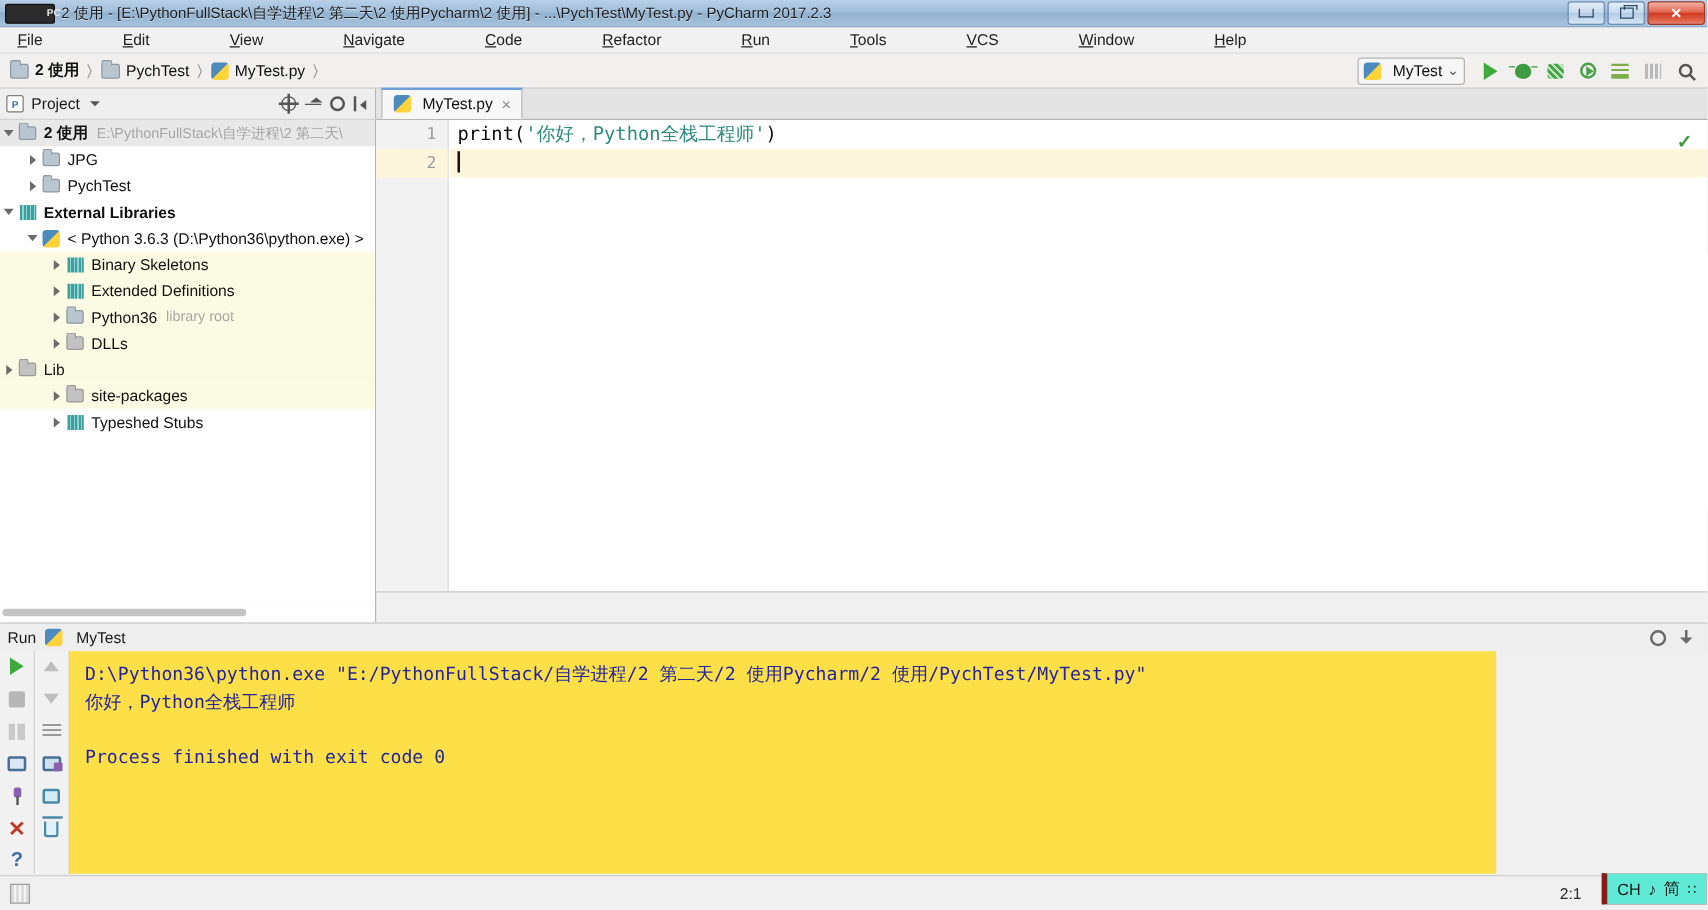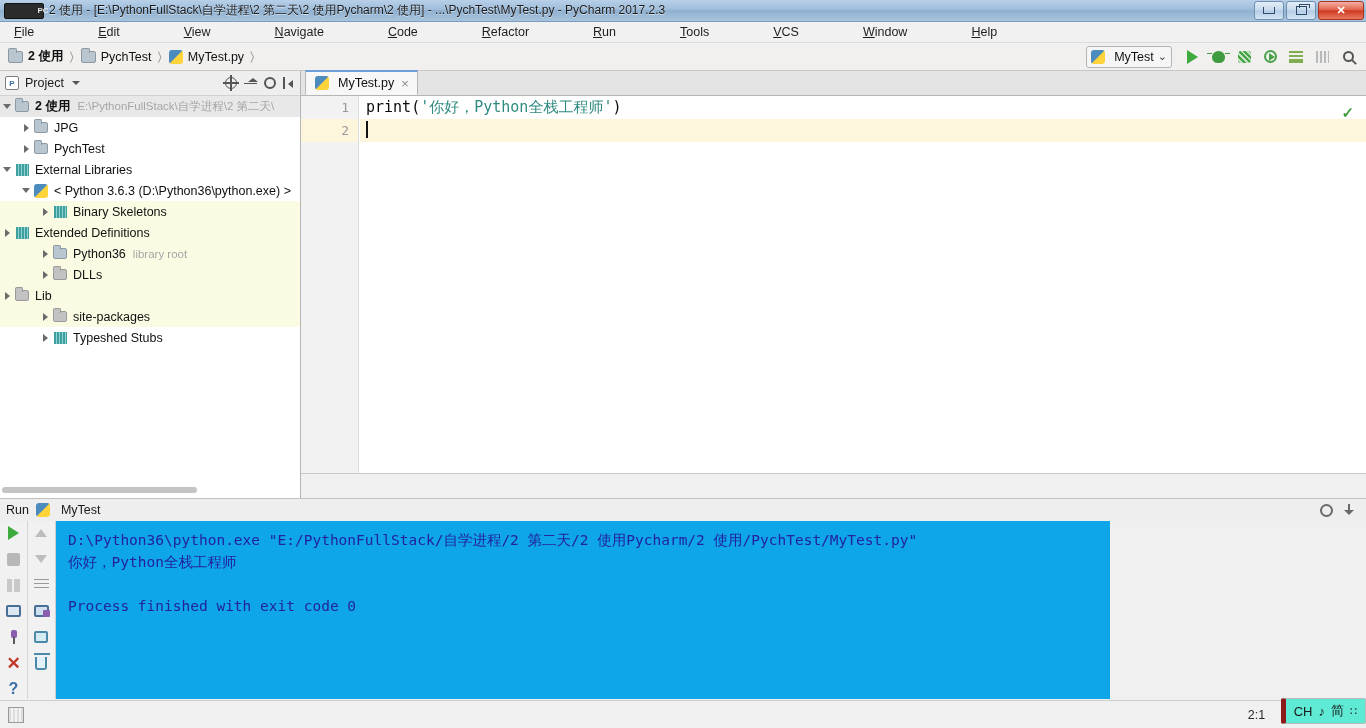--- a/index.html
+++ b/index.html
@@ -213,22 +213,22 @@
   .ic-x{font-size:17px;color:#c0392b;font-weight:bold;line-height:1;}
   .ic-q{font-size:16px;color:#3b6ea5;font-weight:bold;line-height:1;}
   .ic-up2{width:0;height:0;border-bottom:8px solid #bdbdbd;border-left:6px solid transparent;border-right:6px solid transparent;}
   .ic-dn2{width:0;height:0;border-top:8px solid #bdbdbd;border-left:6px solid transparent;border-right:6px solid transparent;}
   .ic-wrap{width:15px;height:12px;background:repeating-linear-gradient(#9a9a9a 0 1.5px,transparent 1.5px 4px);}
   .ic-print{width:14px;height:12px;border:2px solid #4a8aa8;border-radius:2px;background:#d6ecf5;}
   .ic-trash{width:12px;height:13px;border:2px solid #4a8aa8;border-top:none;border-radius:0 0 3px 3px;position:relative;background:#e2f1f8;}
   .ic-trash::before{content:"";position:absolute;left:-3px;top:-4px;width:16px;height:2px;background:#4a8aa8;}
 
   .console {
-    position: absolute; top: 521px; left: 55px; width: 1055px; height: 178px;
-    background: #0ea5e9; border-left: 1px solid #cfcfcf; padding: 8px 0 0 12px; overflow: hidden;
+    position: absolute; top: 521px; left: 55px; width: 1142px; height: 178px;
+    background: #fde047; border-left: 1px solid #cfcfcf; padding: 8px 0 0 12px; overflow: hidden;
   }
   .coline { font-family: "DejaVu Sans Mono", monospace; font-size: 14.5px; color: #23239e;
             line-height: 22px; white-space: pre; }
   .coline.blank { height: 22px; }
 
   
   .statusbar {
     position: absolute; top: 700px; left: 0; width: 1366px; height: 28px;
     background: #f0f0f0; border-top: 1px solid #cfcfcf; display: flex; align-items: center;
   }
@@ -361,21 +361,21 @@
       </div>
       <div class="trow" style="padding-left: 19px;">
         <span class="arrow right">
           <i></i>
         </span>
         <span class="ico">
           <span class="i-folder"></span>
         </span>
         <span class="tlabel">PychTest</span>
       </div>
-      <div class="trow" style="padding-left: 0px;">
+      <div class="trow" style="padding-left: 0px; font-weight: bold;">
         <span class="arrow down">
           <i></i>
         </span>
         <span class="ico">
           <span class="i-lib"></span>
         </span>
         <span class="tlabel">External Libraries</span>
       </div>
       <div class="trow" style="padding-left: 19px;">
         <span class="arrow down">
@@ -388,21 +388,21 @@
       </div>
       <div class="trow hl" style="padding-left: 38px;">
         <span class="arrow right">
           <i></i>
         </span>
         <span class="ico">
           <span class="i-lib"></span>
         </span>
         <span class="tlabel">Binary Skeletons</span>
       </div>
-      <div class="trow hl" style=" align-items: center;">
+      <div class="trow hl" style="padding-left: 38px; align-items: center;">
         <span class="arrow right">
           <i></i>
         </span>
         <span class="ico">
           <span class="i-lib"></span>
         </span>
         <span class="tlabel">Extended Definitions</span>
       </div>
       <div class="trow hl" style="padding-left: 38px;">
         <span class="arrow right">

